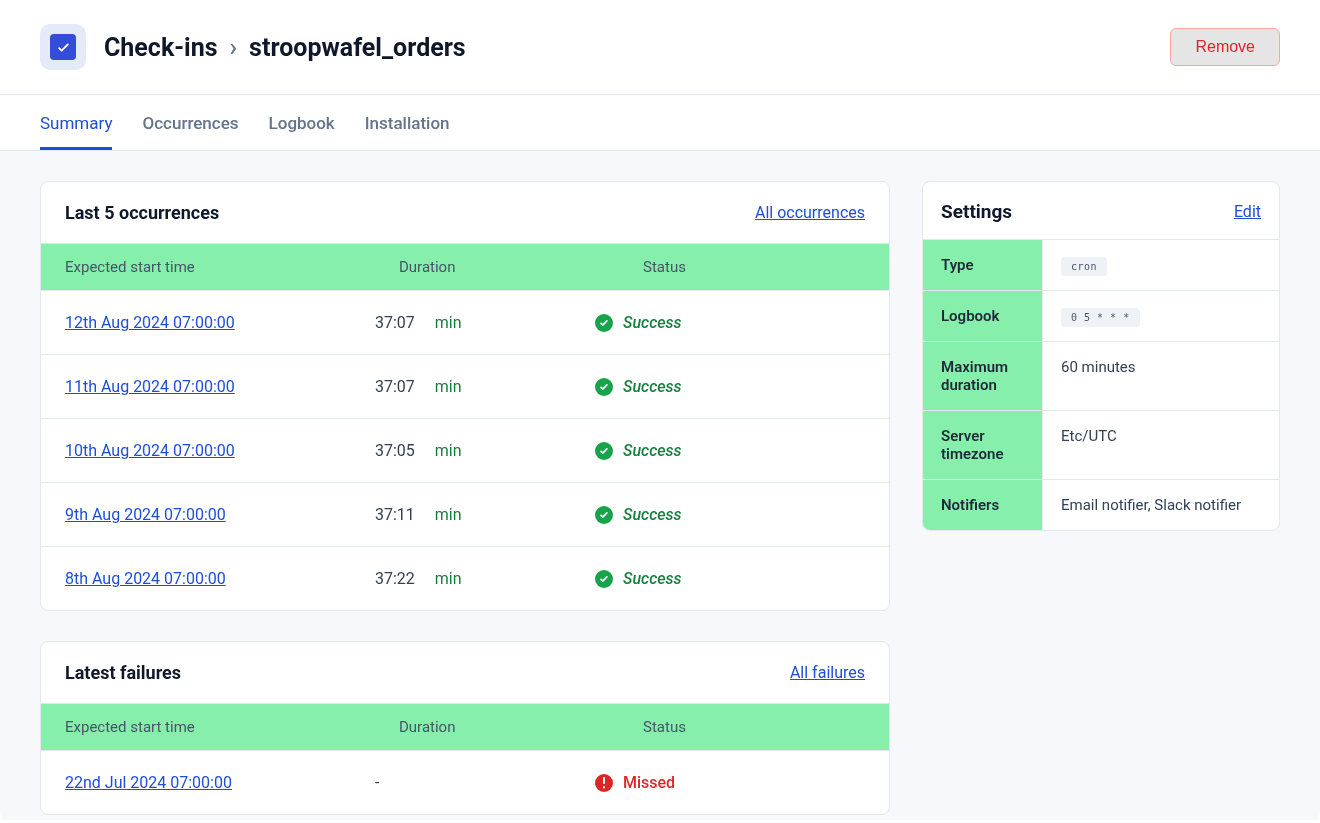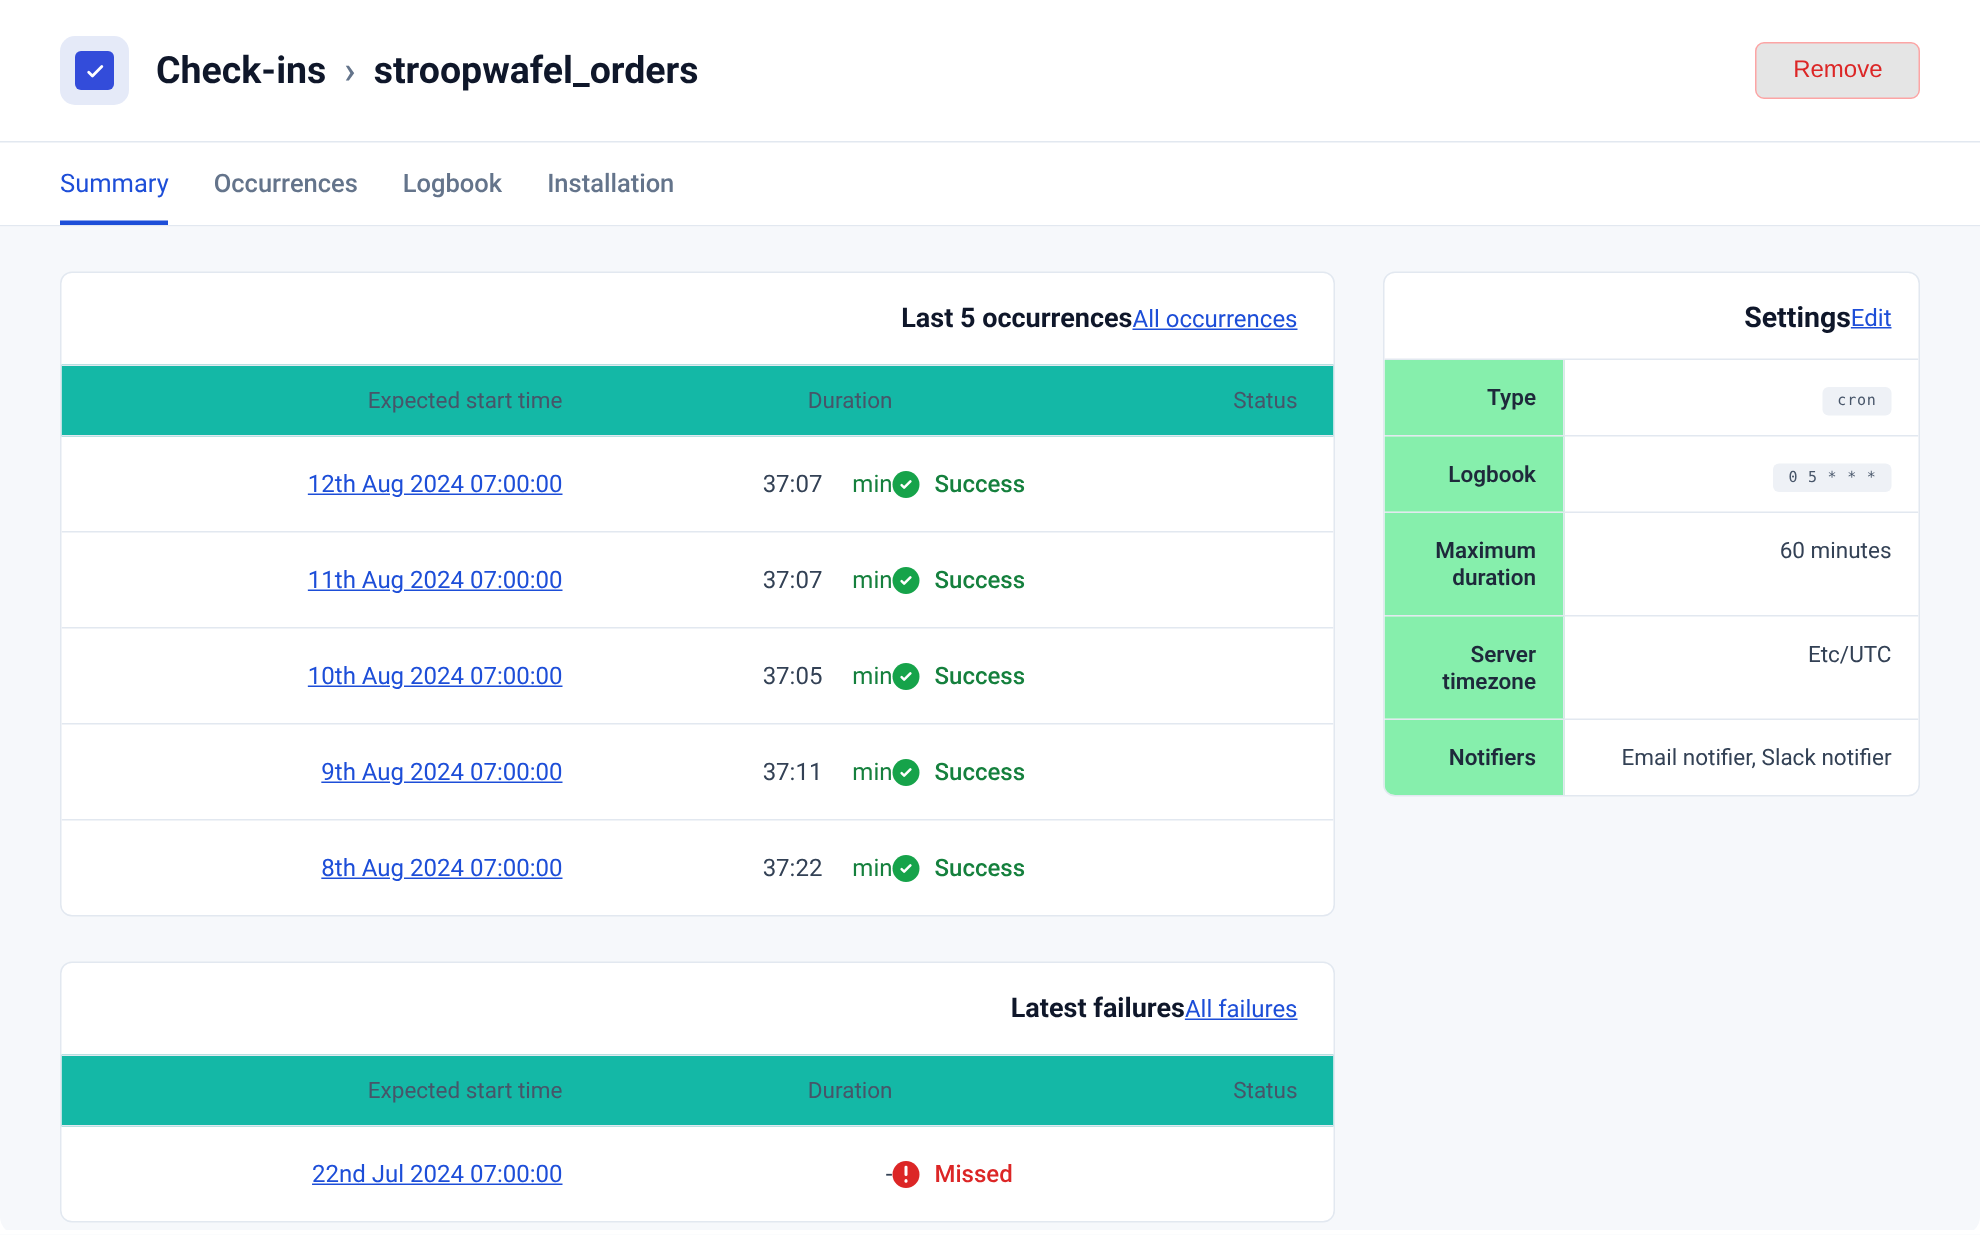--- a/index.html
+++ b/index.html
@@ -80,21 +80,20 @@
     color: #1d4ed8;
     font-weight: 400;
     border-bottom-color: #1d4ed8;
   }
   .content {
     background: #f6f8fb;
     padding: 30px 40px;
     display: flex;
     gap: 32px;
     height: calc(100% - 97px - 57px);
-    text-align: right;
   }
   .col-main { flex: 0 0 850px; }
   .col-side { flex: 1; }
   .card {
     background: #fff;
     border: 1px solid #e2e8f0;
     border-radius: 8px;
     overflow: hidden;
     margin-bottom: 30px;
   }
@@ -110,26 +109,27 @@
     flex: 1;
   }
   .link {
     color: #1d4ed8;
     font-size: 16px;
     text-decoration: underline;
     cursor: pointer;
   }
   .tbl-head {
     display: flex;
-    background: #14b8a6;
+    background: #86efac;
     padding: 14px 24px;
     font-size: 15px;
     color: #475569;
     border-top: 1px solid #e2e8f0;
     border-bottom: 1px solid #e2e8f0;
+    gap: 24px;
   }
   .col-time { flex: 0 0 310px; }
   .col-dur  { flex: 0 0 220px; }
   .col-stat { flex: 1; }
   .tbl-row {
     display: flex;
     align-items: center;
     padding: 22px 24px;
     border-bottom: 1px solid #e2e8f0;
     font-size: 16px;
@@ -141,21 +141,21 @@
     cursor: pointer;
   }
   .dur-num { color: #334155; }
   .dur-unit { color: #15803d; margin-left: 16px; }
   .status {
     display: flex;
     align-items: center;
     gap: 10px;
     font-weight: 500;
   }
-  .status.success { color: #15803d; }
+  .status.success { color: #15803d; font-style: italic; }
   .status.missed  { color: #dc2626; }
   .status-icon {
     width: 18px; height: 18px; border-radius: 50%;
     display:flex; align-items:center; justify-content:center;
   }
   .status.success .status-icon { background:#16a34a; }
   .status.missed  .status-icon { background:#dc2626; }
 
   
   .settings-row {

